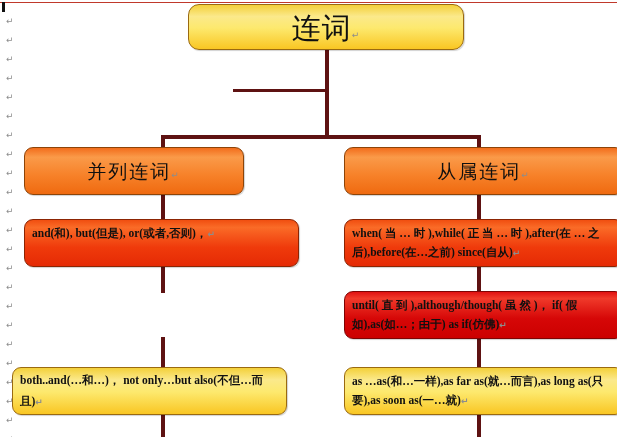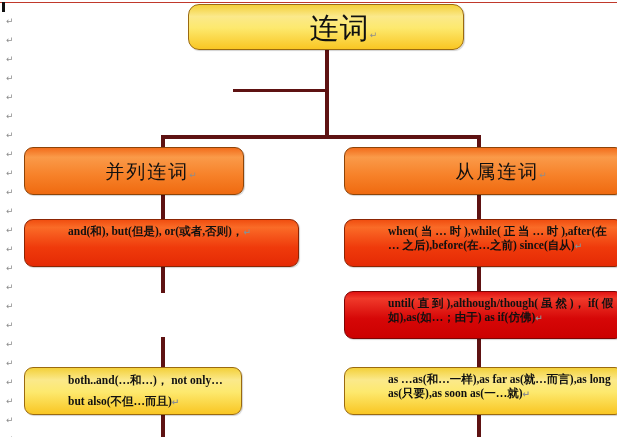--- a/index.html
+++ b/index.html
@@ -50,21 +50,20 @@
   }
 
   
   .box {
     position: absolute;
     box-sizing: border-box;
     border: 1px solid #8a5a12;
     border-radius: 9px;
     overflow: hidden;
     box-shadow: 1px 1px 1px rgba(0,0,0,0.18);
-    padding-left: 36px;
   }
   .box .txt {
     position: relative;
     display: block;
     color: #101010;
     white-space: normal;
   }
 
   
   .t-yellow  { background: linear-gradient(to bottom, #f3d03a 0%, #fbe98b 26%, #fde96e 52%, #f9c623 100%); border-color: #9a6a10; }
@@ -101,29 +100,29 @@
     line-height: 46px;
     text-align: center;
     font-family: "DejaVu Serif", "Liberation Serif", serif;
     letter-spacing: 2px;
   }
 
   
   .detail { }
   .detail .txt {
     font-size: 11.5px;
-    line-height: 14px;
+    line-height: 19px;
     padding: 4px 6px 0 7px;
     font-family: "Liberation Serif", "DejaVu Serif", serif;
     font-weight: 700;
   }
 
   #l-d1 { left: 24px; top: 219px; width: 275px; height: 48px; }
   #l-d2 { left: 24px; top: 291px; width: 275px; height: 48px; }
-  #l-d3 { left: 24px; top: 367px; width: 218px; height: 48px; }
+  #l-d3 { left: 12px; top: 367px; width: 275px; height: 48px; }
   #r-d1 { left: 344px; top: 219px; width: 280px; height: 48px; }
   #r-d2 { left: 344px; top: 291px; width: 280px; height: 48px; }
   #r-d3 { left: 344px; top: 367px; width: 280px; height: 48px; }
 
   #l-d3 .txt { line-height: 21px; padding-top: 2px; }
 </style>
 </head>
 <body>
 
 <div id="page">

